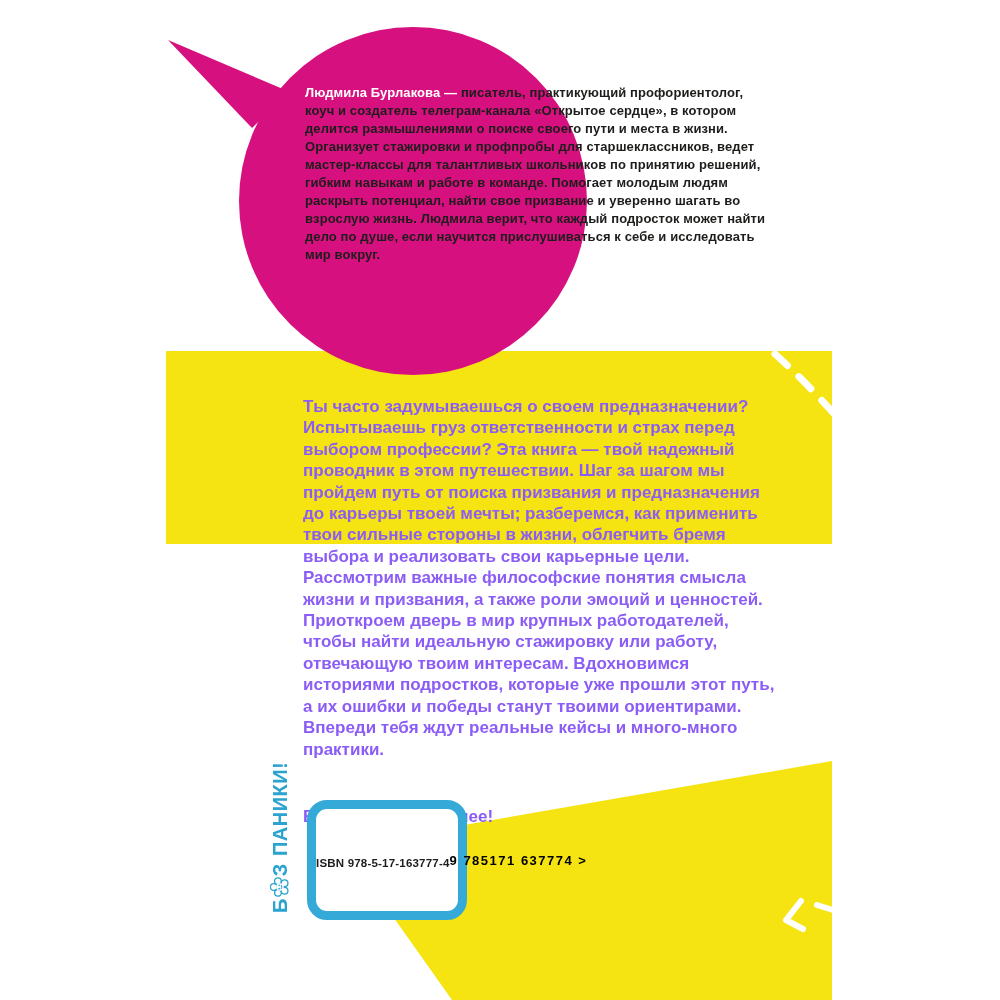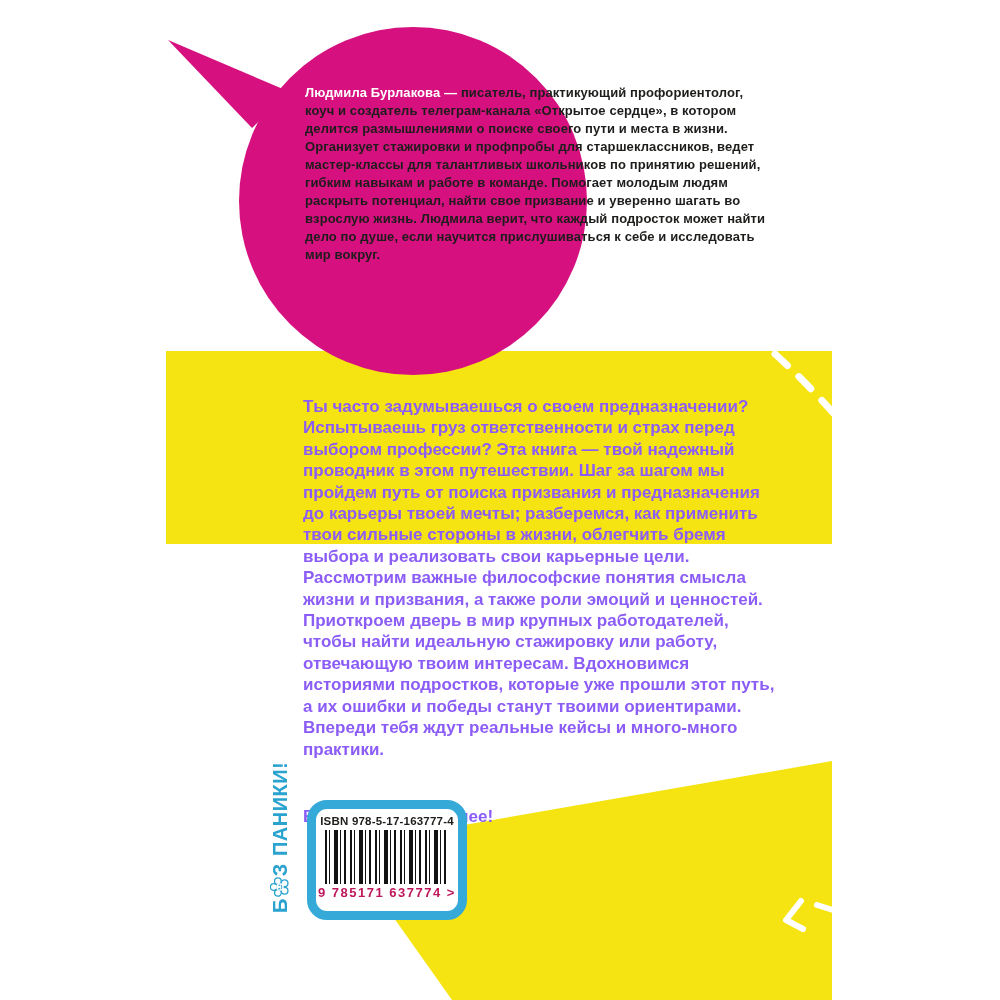--- a/index.html
+++ b/index.html
@@ -34,35 +34,35 @@
     height:26px;
   }
   .brand .flower { margin:0 1px; display:inline-flex; }
   .brand .word { margin-left:7px; }
 
   
   .barcode-box {
     position:absolute; left:307px; top:800px; width:160px; height:120px;
     box-sizing:border-box; background:#ffffff;
     border:9px solid #35a9d8; border-radius:20px;
-    display:flex; flex-direction:column; align-items:center;
+    display:flex; flex-direction:row; align-items:center;
   }
   .isbn {
     margin-top:6px; font-size:11.5px; font-weight:700; color:#1d1d1b;
     letter-spacing:0.2px; white-space:nowrap;
   }
   .bars {
     margin-top:3px; width:124px; height:54px; background-color:#ffffff;
     background-image:repeating-linear-gradient(to right,
       #121212 0 2px, #ffffff 2px 4px, #121212 4px 5px, #ffffff 5px 9px,
       #121212 9px 13px, #ffffff 13px 15px, #121212 15px 16px, #ffffff 16px 19px,
       #121212 19px 21px, #ffffff 21px 25px);
   }
   .digits {
-    font-size:13px; font-weight:600; color:#be185d;
+    font-size:13px; font-weight:600; color:#000000;
     letter-spacing:1.5px; white-space:nowrap; margin-top:1px;
   }
 </style>
 </head>
 <body>
 
 <div class="page">
 
   <svg class="bg-layer" width="1000" height="1000" viewBox="0 0 1000 1000" aria-hidden="true">
 

